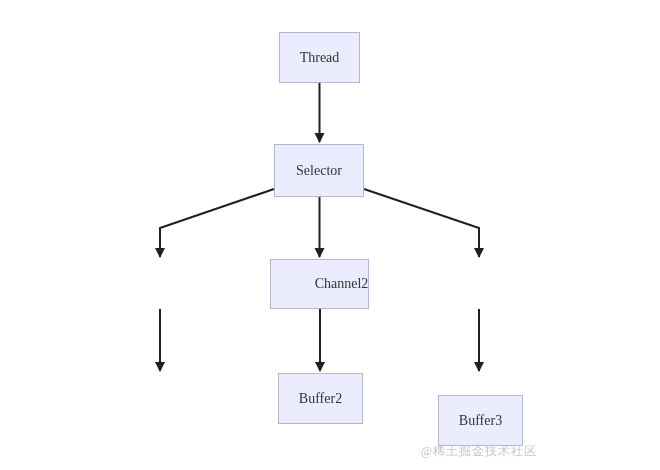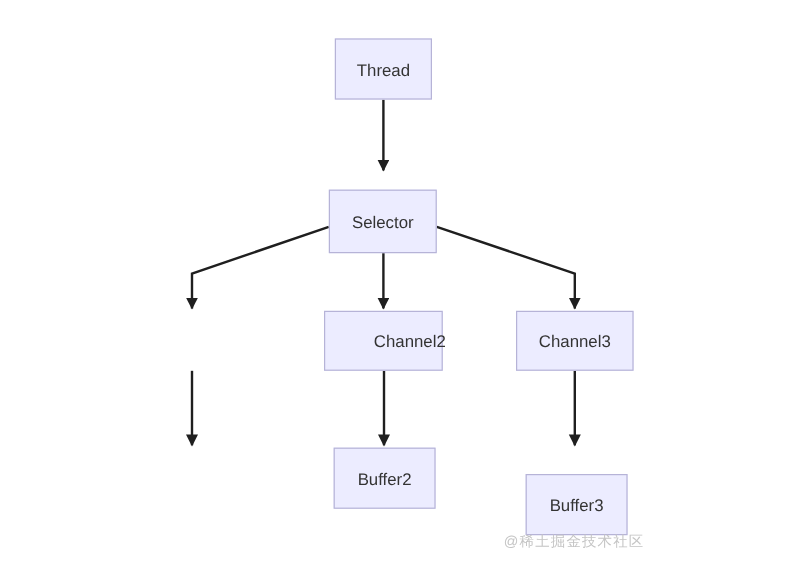--- a/index.html
+++ b/index.html
@@ -5,21 +5,21 @@
   html, body {
     margin: 0;
     padding: 0;
     background: var(--background, #ffffff);
   }
   .canvas {
     position: relative;
     width: 548px;
     height: 470px;
     background: var(--background, #ffffff);
-    font-family: Liberation Sans, sans-serif;
+    font-family: Liberation Serif, serif;
     overflow: hidden;
   }
   .edges {
     position: absolute;
     left: 0;
     top: 0;
     width: 660px;
     height: 470px;
   }
   .edges polyline, .edges line {
@@ -37,21 +37,21 @@
     background: var(--node-fill, #ececff);
     border: 1px solid var(--node-border, #b6b3d7);
     color: var(--node-text, #333333);
     font-size: 14px;
     display: flex;
     align-items: center;
     justify-content: center;
     white-space: nowrap;
   }
   .node-thread   { left: 279px; top: 32px;  width: 81px; height: 51px; }
-  .node-selector { left: 274px; top: 144px; width: 90px; height: 53px; margin-top: 14px; }
+  .node-selector { left: 274px; top: 144px; width: 90px; height: 53px; }
   .node-channel1 { left: 111px; top: 259px; width: 98px; height: 50px; }
   .node-channel2 { left: 270px; top: 259px; width: 99px; height: 50px; padding-left: 44px; }
   .node-channel3 { left: 430px; top: 259px; width: 98px; height: 50px; }
   .node-buffer1  { left: 118px; top: 373px; width: 85px; height: 51px; }
   .node-buffer2  { left: 278px; top: 373px; width: 85px; height: 51px; }
   .node-buffer3  { left: 438px; top: 395px; width: 85px; height: 51px; text-align: right; }
   .watermark {
     position: absolute;
     right: 11px;
     bottom: 10px;
@@ -76,19 +76,18 @@
     <line x1="319.5" y1="197" x2="319.5" y2="257" marker-end="url(#arrow)"></line>
     <polyline points="364,189 479,228 479,257" marker-end="url(#arrow)"></polyline>
     <line x1="160" y1="309" x2="160" y2="371" marker-end="url(#arrow)"></line>
     <line x1="320" y1="309" x2="320" y2="371" marker-end="url(#arrow)"></line>
     <line x1="479" y1="309" x2="479" y2="371" marker-end="url(#arrow)"></line>
   </svg>
 
   <div class="node node-thread">Thread</div>
   <div class="node node-selector">Selector</div>
   <div class="node node-channel2">Channel2</div>
-  <div class="node node-channel3">Channel3</div>
   <div class="node node-buffer2">Buffer2</div>
   <div class="node node-buffer3">Buffer3</div>
 
   <div class="watermark">@稀土掘金技术社区</div>
 
 </div>
 
 </body></html>

